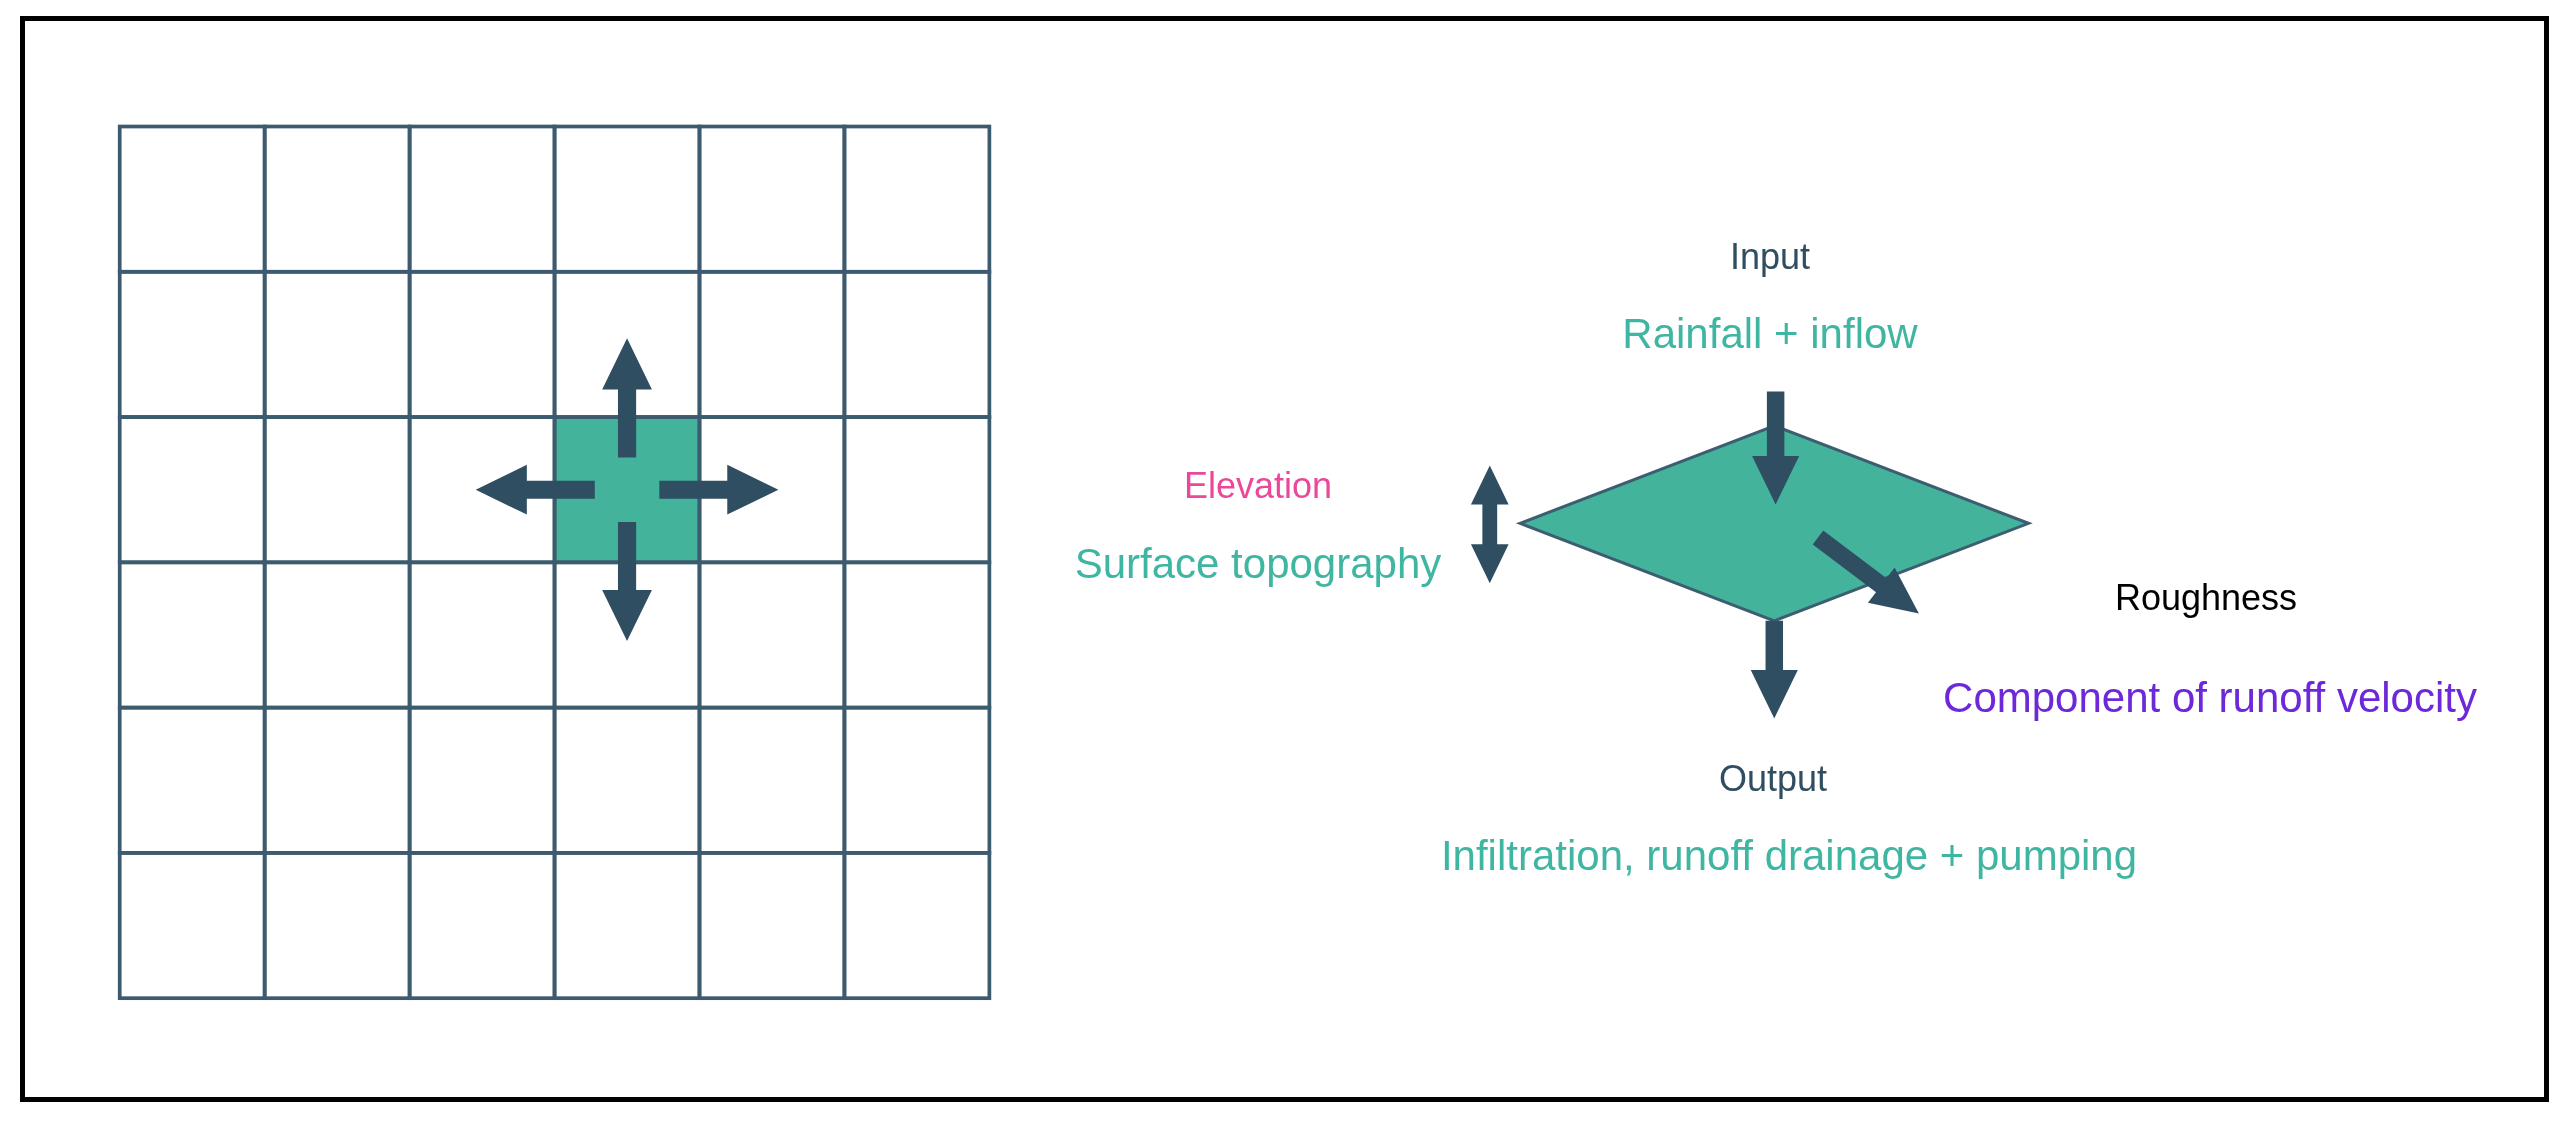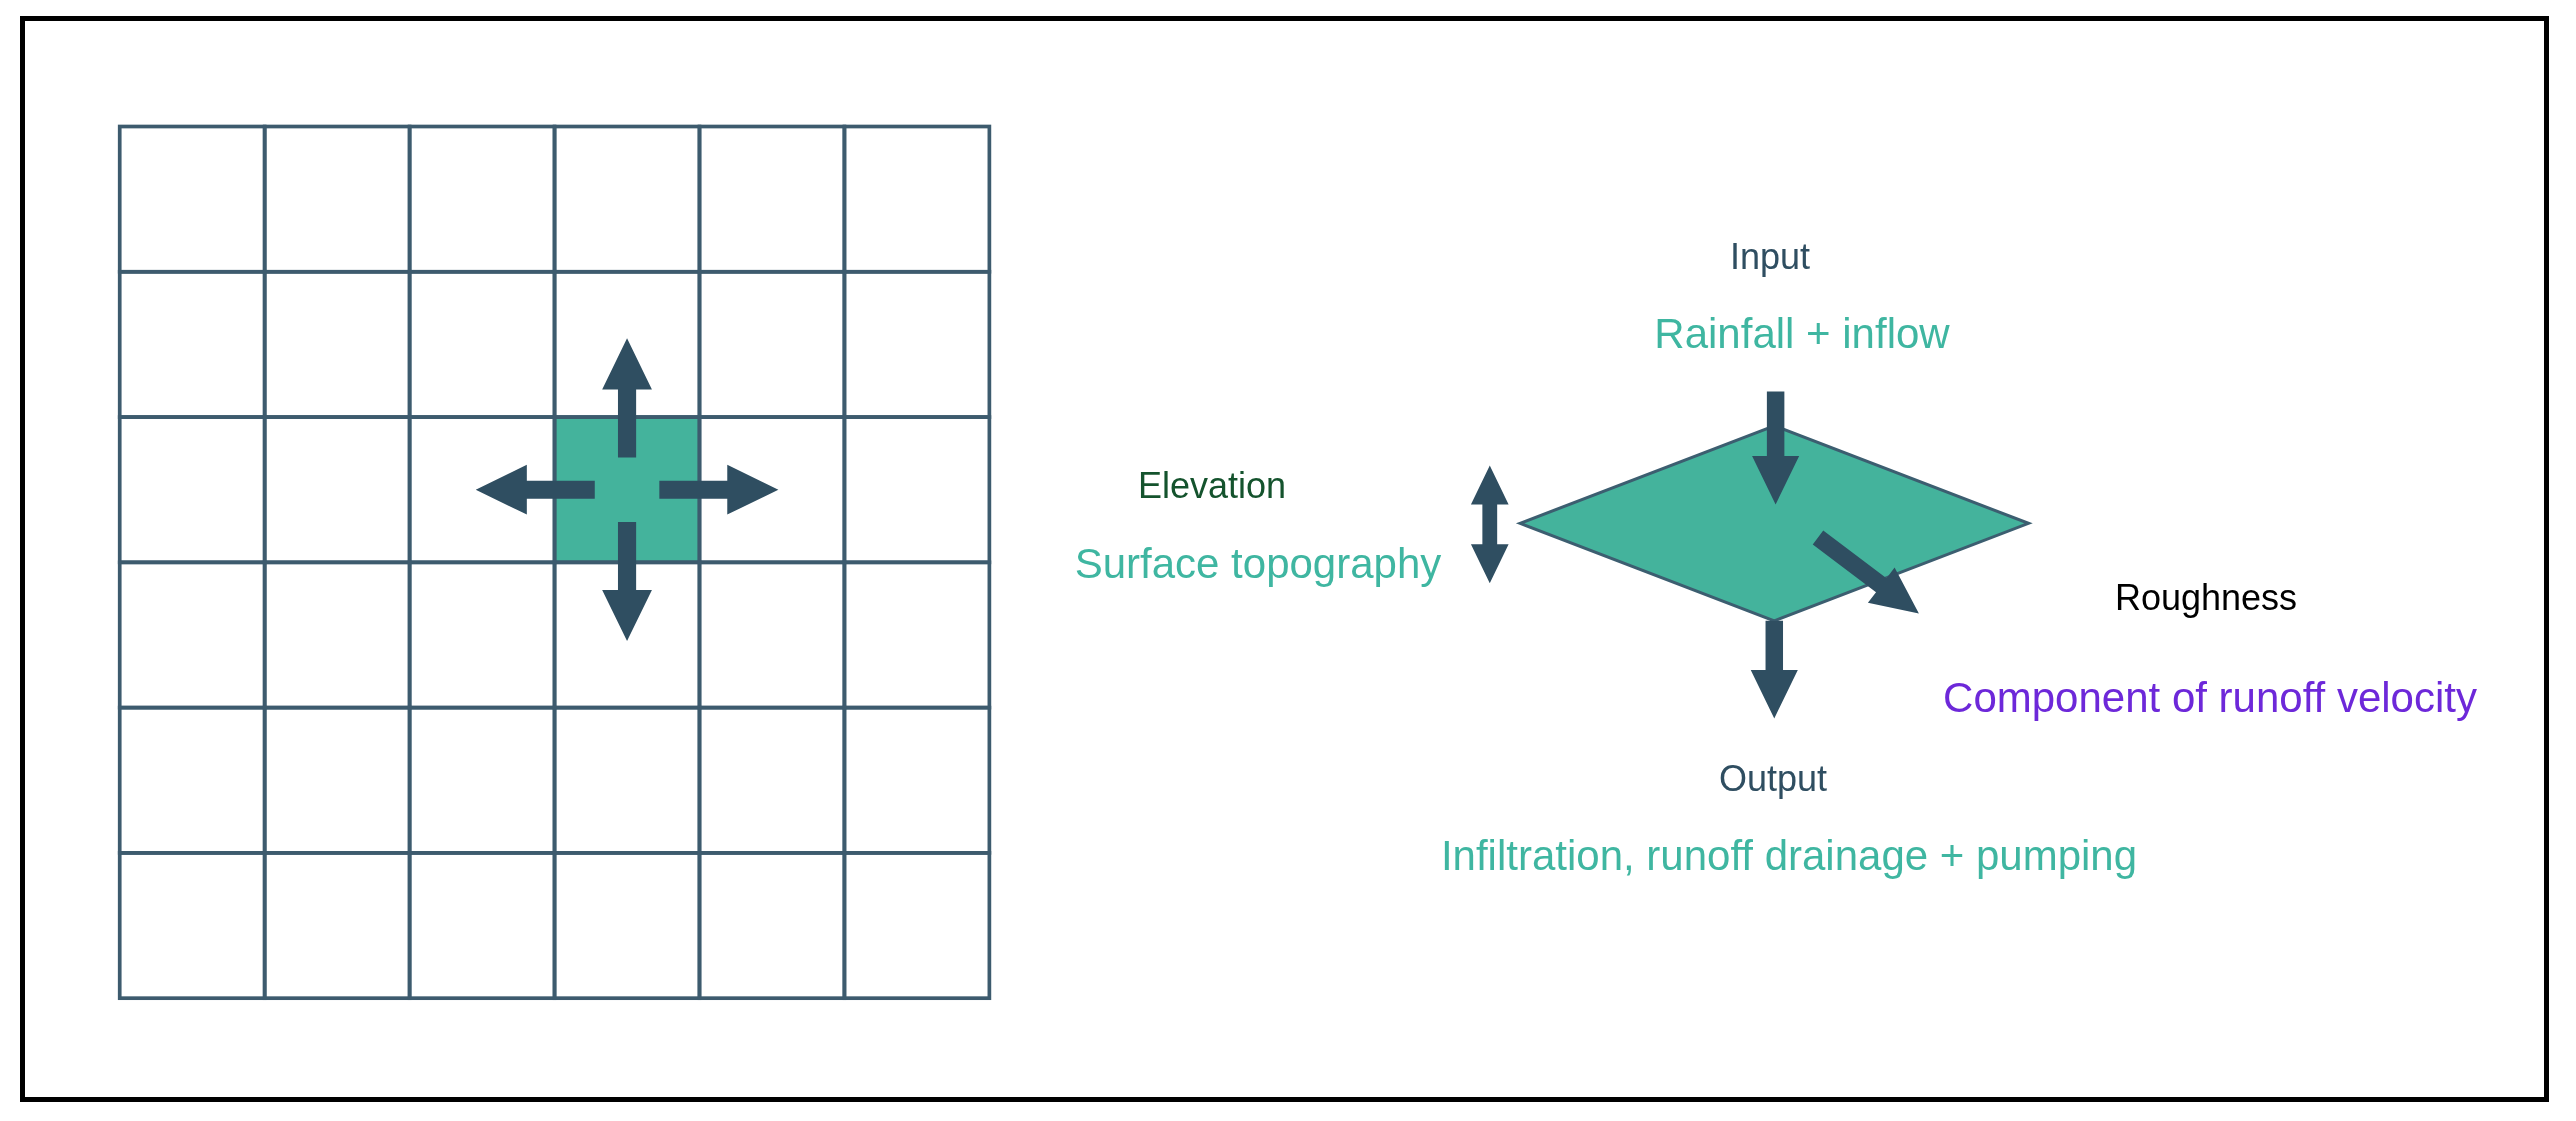--- a/index.html
+++ b/index.html
@@ -69,23 +69,23 @@
       <polygon points="884.3,714.5 783.3,714.5 783.3,691.0 707.3,728.0 783.3,765.0 783.3,741.5 884.3,741.5" fill="#2F4E61"></polygon>
       <polygon points="980.3,741.5 1081.3,741.5 1081.3,765.0 1157.3,728.0 1081.3,691.0 1081.3,714.5 980.3,714.5" fill="#2F4E61"></polygon>
       <polygon points="918.8,776.0 918.8,877.0 895.3,877.0 932.3,953.0 969.3,877.0 945.8,877.0 945.8,776.0" fill="#2F4E61"></polygon>
       <polygon points="2627.0,582.0 2627.0,678.0 2605.0,678.0 2640.0,750.0 2675.0,678.0 2653.0,678.0 2653.0,582.0" fill="#2F4E61"></polygon>
       <polygon points="2625.0,923.0 2625.0,996.0 2603.0,996.0 2638.0,1068.0 2673.0,996.0 2651.0,996.0 2651.0,923.0" fill="#2F4E61"></polygon>
       <polygon points="2695.2,809.4 2789.3,880.3 2777.2,896.2 2853.0,912.0 2816.9,843.5 2804.9,859.5 2710.8,788.6" fill="#2F4E61"></polygon>
       <polygon points="2215.0,692.0 2187.0,750.0 2204.0,750.0 2204.0,809.0 2187.0,809.0 2215.0,867.0 2243.0,809.0 2226.0,809.0 2226.0,750.0 2243.0,750.0" fill="#2F4E61"></polygon>
     </svg>
 
   <div class="label title" style="left: 1770px; top: 235px; color: rgb(47, 78, 97);">Input</div>
-  <div class="label subtitle" style="left: 1770px; top: 309px; color: rgb(63, 182, 161); margin-left: 32px;">Rainfall + inflow</div>
+  <div class="label subtitle" style="left: 1770px; top: 309px; color: rgb(63, 182, 161);">Rainfall + inflow</div>
 
-  <div class="label title" style="left: 1212px; top: 464px; color: #14532d;">Elevation</div>
+  <div class="label title" style="left: 1258px; top: 464px; color: #ec4899;">Elevation</div>
   <div class="label subtitle" style="left: 1258px; top: 533px; color: rgb(63, 182, 161); margin-top: 6px;">Surface topography</div>
 
   <div class="label title" style="left: 2206px; top: 576px; color: #000000;">Roughness</div>
   <div class="label subtitle" style="left: 2210px; top: 648px; color: #6d28d9; margin-top: 25px;">Component of runoff velocity</div>
 
   <div class="label title" style="left: 1773px; top: 757px; color: rgb(47, 78, 97); text-align: right;">Output</div>
   <div class="label subtitle" style="left: 1789px; top: 831px; color: rgb(63, 182, 161);">Infiltration, runoff drainage + pumping</div>
 
 </div>
 

